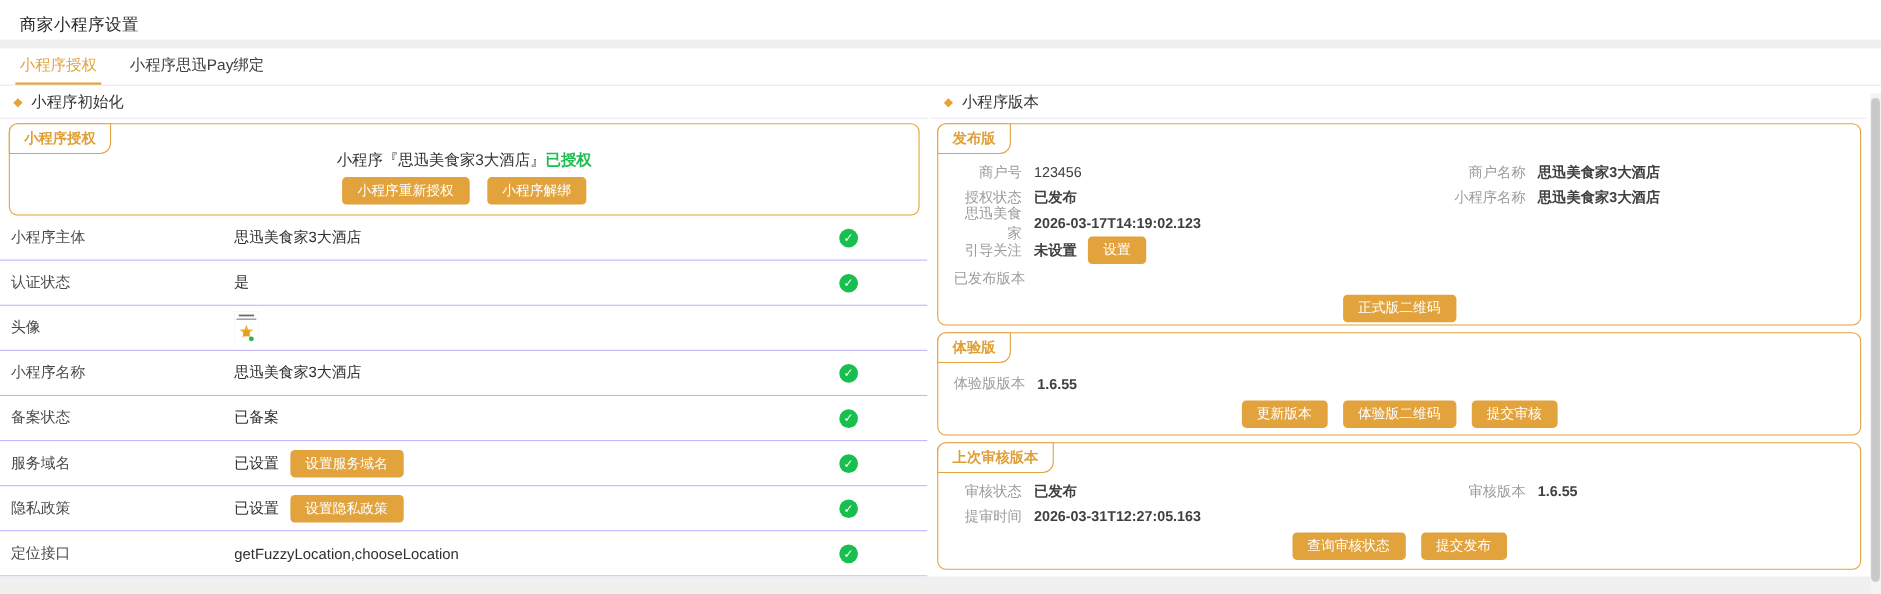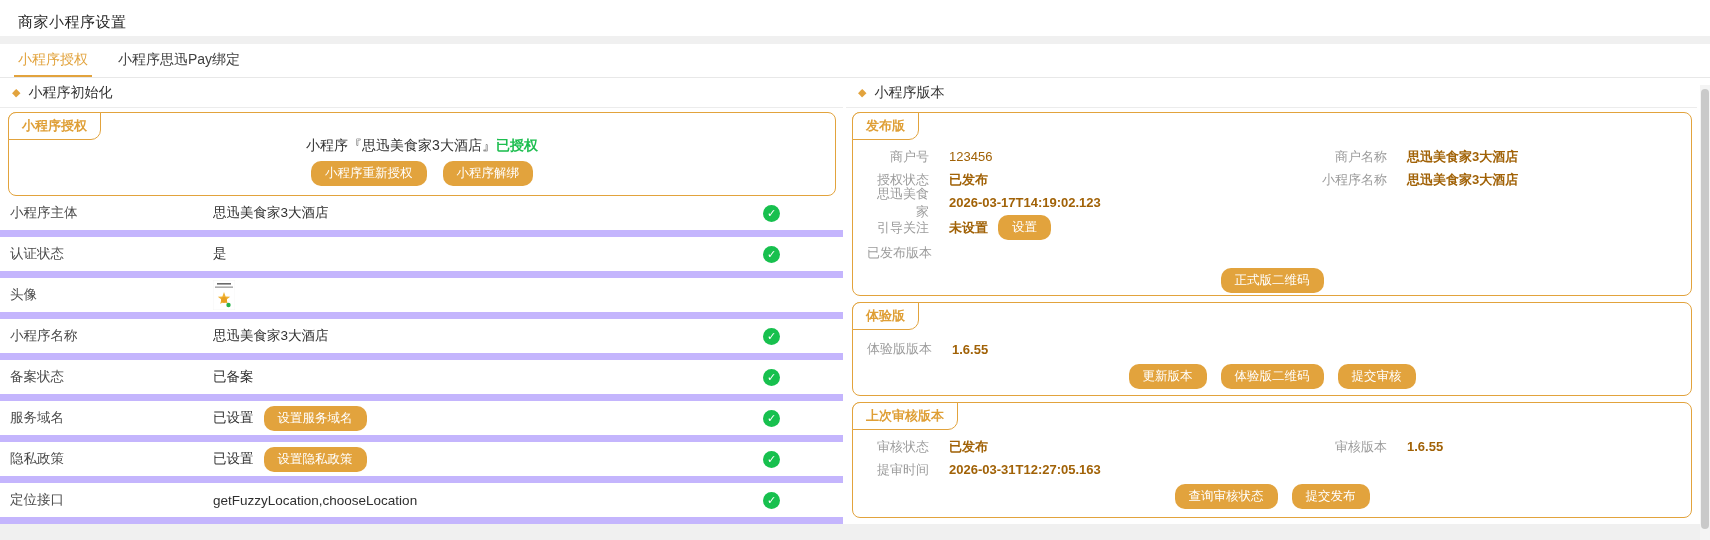--- a/index.html
+++ b/index.html
@@ -31,45 +31,45 @@
               border-top-left-radius:8px; border-bottom-right-radius:10px;
               padding:4px 13px; color:#df9f36; font-weight:bold; font-size:13px; }
 
   
   .authbox { left:8px; top:34px; width:828px; height:84px; }
   .auth-center { position:absolute; top:24px; left:0; width:100%; text-align:center; font-size:14px; color:#333; }
   .auth-ok { color:#1dbe4f; font-weight:bold;margin-top:34px; }
   .auth-btns { position:absolute; top:48px; left:0; width:100%; display:flex; justify-content:center; gap:16px; }
 
   .btn { display:inline-flex; align-items:center; justify-content:center; background:#e2a33d; color:#fff;
-         border:none; border-radius:10px; font-size:12.5px; height:25px; padding:0 14px; cursor:pointer;
+         border:none; border-radius:4px; font-size:12.5px; height:25px; padding:0 14px; cursor:pointer;
          font-family:inherit; white-space:nowrap; }
 
   
   .rows { position:absolute; top:118px; left:0; width:843px; }
-  .lrow { height:41px; display:flex; align-items:center; border-bottom:7px solid #c4b5fd; padding-left:10px; font-size:13.5px; }
+  .lrow { height:41px; display:flex; align-items:center; border-bottom:1px solid #c4b5fd; padding-left:10px; font-size:13.5px; }
   .lrow .rlabel { width:203px; color:#4a4a4a; flex:none; }
   .lrow .rvalue { color:#2f2f2f; display:flex; align-items:center; gap:10px; flex:1; }
   .lrow .rcheck { width:80px; flex:none; display:flex; justify-content:flex-start; }
   .check-ic { width:17px; height:17px; border-radius:50%; background:#17c04e; color:#fff; font-size:11px; font-weight:bold;
               display:flex; align-items:center; justify-content:center; }
   .mono { font-family:"Liberation Sans","DejaVu Sans",sans-serif; }
 
   
   .relbox   { left:6px;  top:34px;  width:840px; height:184px; }
   .trialbox { left:6px;  top:224px; width:840px; height:94px;  }
   .auditbox { left:6px;  top:324px; width:840px; height:116px;padding-left:8px; }
 
   .frow { display:flex; align-items:center; font-size:13px; }
   .fpair { display:flex; align-items:center; }
   .fpair.c1 { width:440px; flex:none; }
   .flabel { color:#9c9c9c; text-align:right; flex:none; }
   .flabel.w62 { width:62px; }
   .flabel.w80 { width:80px; }
-  .fvalue { margin-left:20px; color:#a16207; }
+  .fvalue { margin-left:11px; color:#404040; }
   .bold { font-weight:bold; }
   .relbox .inner { position:absolute; top:32px; left:14px; right:14px; }
   .relbox .frow { height:23px; }
   .relbox .frow.follow { height:27px; }
   .released-label { color:#9c9c9c; font-size:13px; height:24px; display:flex; align-items:center; }
   .center-btns { display:flex; justify-content:center; gap:14px; margin-top:3px; }
 
   .trialbox .inner { position:absolute; top:34px; left:14px; right:14px; }
   .trialbox .frow { height:24px; }
   .auditbox .inner { position:absolute; top:32px; left:14px; right:14px; }

